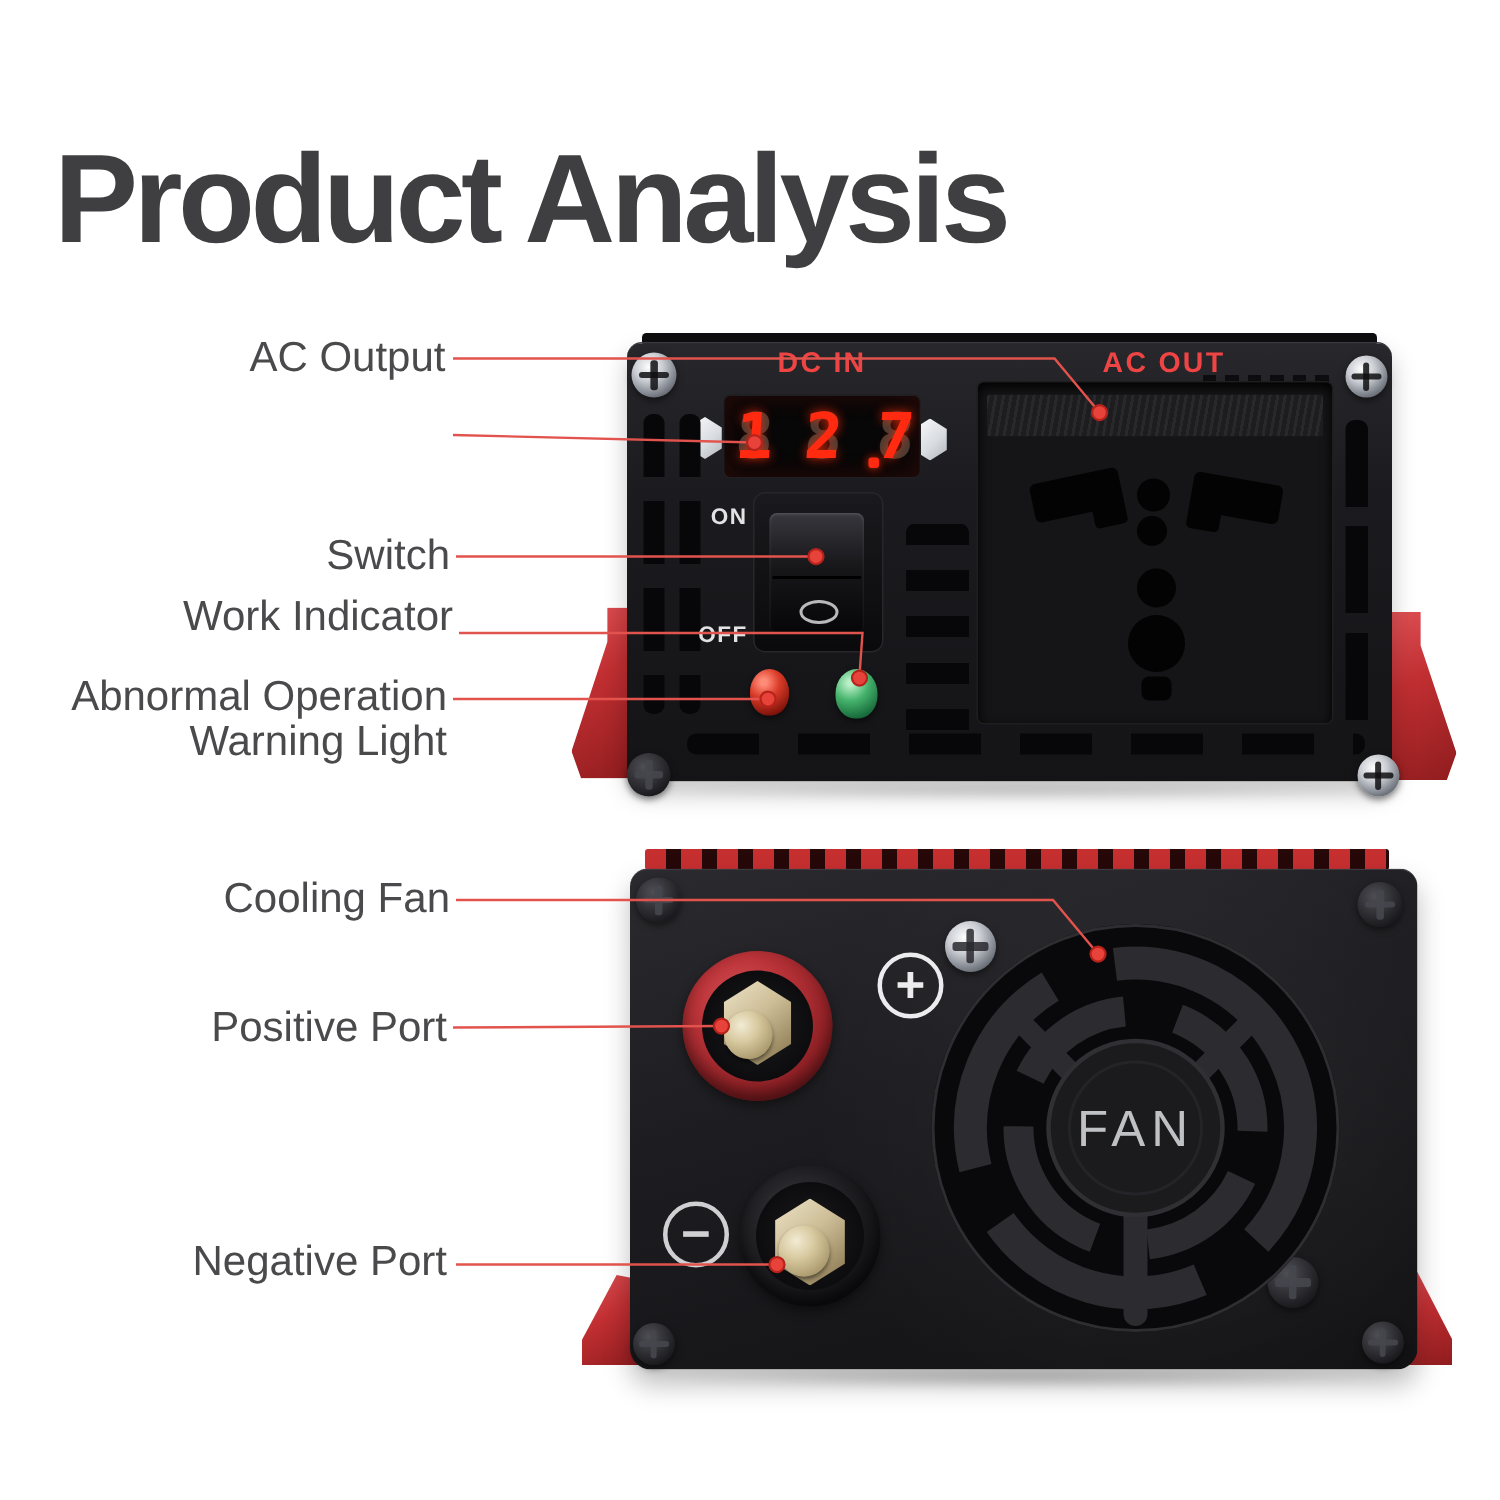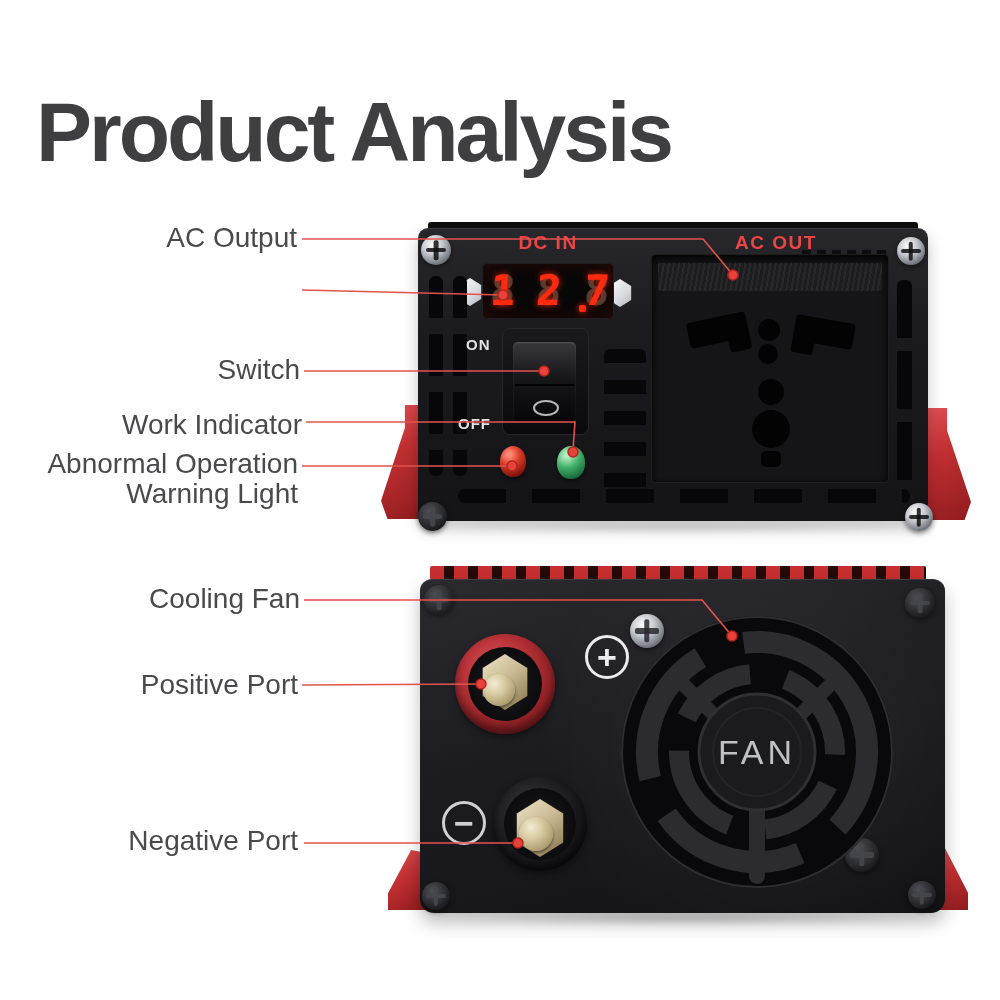--- a/index.html
+++ b/index.html
@@ -61,21 +61,21 @@
   .switch-oval{position:absolute;left:20px;top:58px;width:22px;height:12px;border:2px solid #b9b9bc;
        border-radius:50%;}
   .led{position:absolute;z-index:6;}
   .led-red{left:122px;top:230px;width:26px;height:31px;border-radius:50% 50% 46% 46%;
        background:radial-gradient(circle at 35% 28%,#ff8a76 8%,#d93b28 38%,#7e120a 80%,#560a05);
        box-shadow:0 2px 4px rgba(0,0,0,.5);}
   .led-green{left:179px;top:230px;width:28px;height:33px;border-radius:50% 50% 46% 46%;
        background:radial-gradient(circle at 35% 28%,#b9f0c8 6%,#45b36b 40%,#17693a 80%,#0c4a26);
        box-shadow:0 2px 4px rgba(0,0,0,.5);}
   .onoff{position:absolute;color:#e3e3e5;font-size:15px;font-weight:bold;letter-spacing:1px;
-       text-align:left;z-index:6;}
+       text-align:center;z-index:6;}
   .vcol{background:repeating-linear-gradient(180deg,#07070a 0 42px,rgba(0,0,0,0) 42px 58px);}
   .ac-recess{position:absolute;left:274px;top:39px;width:236px;height:227px;background:#151517;
        border-radius:4px;box-shadow:inset 0 3px 8px #000,0 0 0 1px #1e1e21;z-index:4;}
   .ac-texture{position:absolute;left:6px;top:8px;width:224px;height:28px;background:#1d1d20;
        border-radius:2px;
        background-image:repeating-linear-gradient(100deg,rgba(255,255,255,.05) 0 2px,rgba(0,0,0,0) 2px 5px);}
 
   
   .back-device{position:absolute;left:376px;top:558px;width:604px;height:400px;}
   .fins{position:absolute;left:54px;top:8px;width:496px;height:14px;background:#5d1212;border-radius:2px;
@@ -113,21 +113,21 @@
 </style>
 </head>
 <body>
 
 <div class="canvas">
 
   <div class="title">Product Analysis</div>
 
   <div class="callout-label" style="right:703px;top:223px;">AC Output</div>
   <div class="callout-label" style="right:700px;top:355px;">Switch</div>
-  <div class="callout-label" style="right:698px;top:410px;">Work Indicator</div>
+  <div class="callout-label" style="right:698px;top:396px;">Work Indicator</div>
   <div class="callout-label" style="right:702px;top:449px;margin-left:32px;">
     <div>Abnormal Operation</div>
     <div>Warning Light</div>
   </div>
   <div class="callout-label" style="right:700px;top:584px;">Cooling Fan</div>
   <div class="callout-label" style="right:702px;top:826px;">Negative Port</div>
   <div class="callout-label" style="right:702px;top:670px;">Positive Port</div>
 
   <svg class="callout-svg" width="1000" height="1000">
     <polyline points="302,239 703,239 733,275"></polyline>

